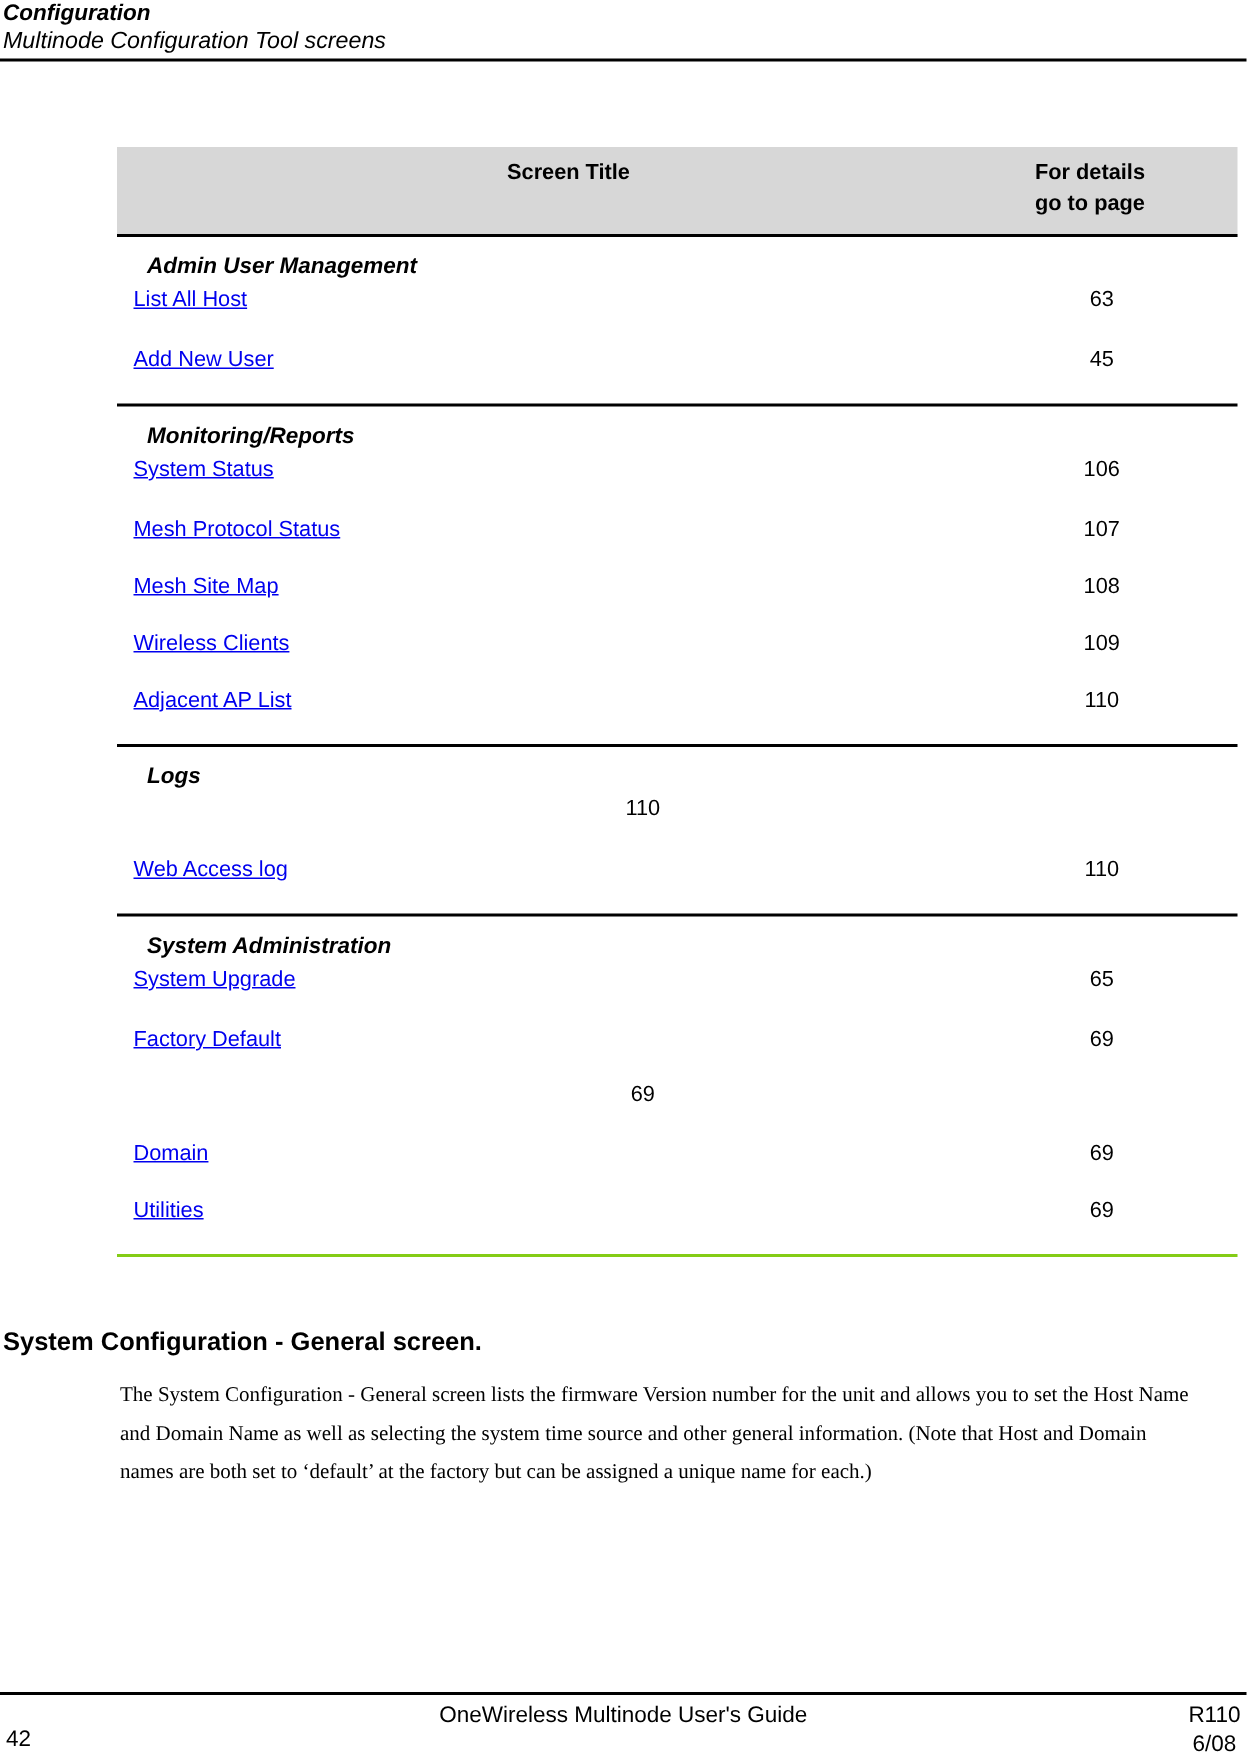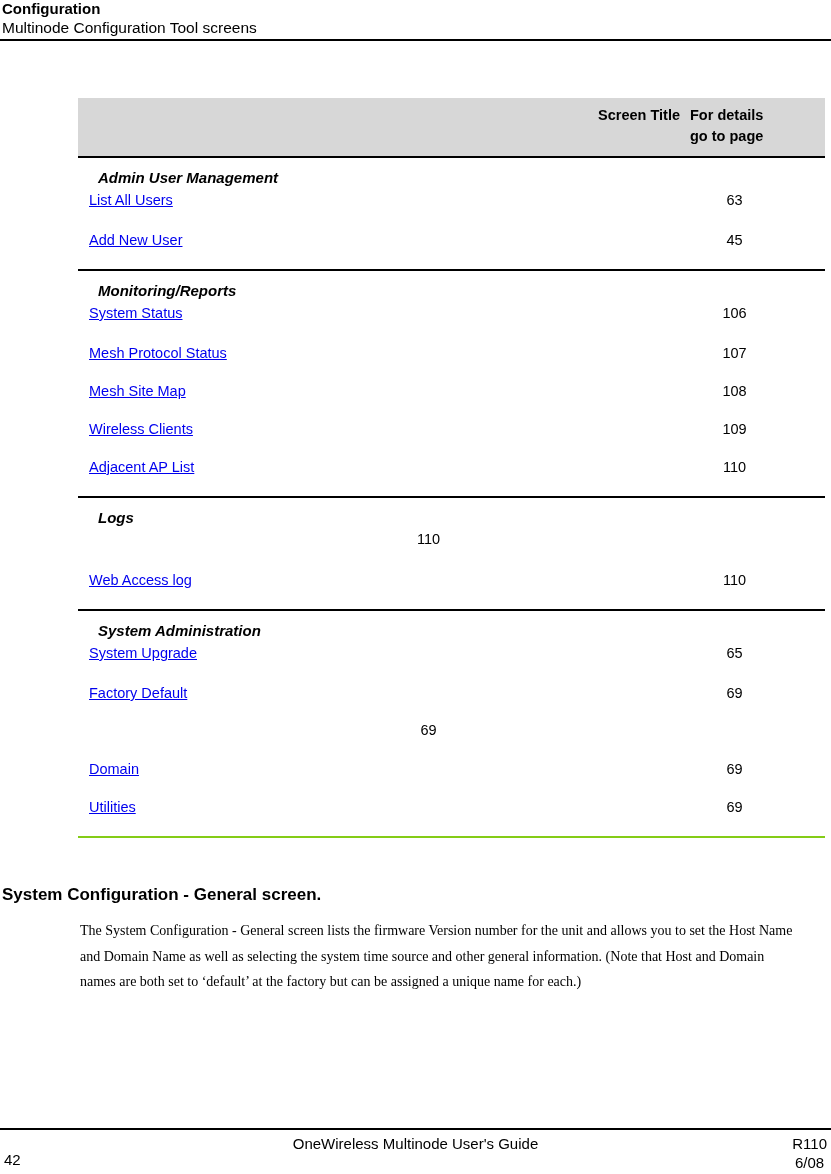--- a/index.html
+++ b/index.html
@@ -15,20 +15,21 @@
     color: #000000;
     overflow: hidden;
   }
 
   
   .page-header {
     position: absolute;
     left: 0;
     top: 0;
     width: 667px;
+    font-style: italic;
   }
   .page-header .hdr-line1 {
     font-family: "Liberation Sans", sans-serif;
     font-weight: bold;
     font-size: 15px;
     line-height: 18px;
     padding-left: 2px;
   }
   .page-header .hdr-line2 {
     font-family: "Liberation Sans", sans-serif;
@@ -52,21 +53,21 @@
   }
   .toc-head {
     background: #d7d7d7;
     display: flex;
     align-items: flex-start;
     padding: 7px 0 9px 0;
     border-bottom: 2px solid #000000;
   }
   .toc-head .col-title {
     flex: 0 0 612px;
-    text-align: right;
+    text-align: center;
     font-family: "Liberation Sans", sans-serif;
     font-weight: bold;
     font-size: 14.5px;
     line-height: 21px;
     padding-right: 10px;
     box-sizing: border-box;
   }
   .toc-head .col-page {
     flex: 1 1 auto;
     text-align: left;
@@ -201,21 +202,21 @@
     <div class="col-title">Screen Title</div>
     <div class="col-page">
       <div>For details</div>
       <div>go to page</div>
     </div>
   </div>
 
   <div class="toc-section">
     <div class="section-title">Admin User Management</div>
     <div class="toc-row first-row">
-      <div class="entry"><span class="link">List All Users</span></div>
+      <div class="entry"><span class="link">List All Host</span></div>
       <div class="pageno">63</div>
     </div>
     <div class="toc-row">
       <div class="entry"><span class="link">Add New User</span></div>
       <div class="pageno">45</div>
     </div>
   </div>
 
   <div class="toc-section">
     <div class="section-title">Monitoring/Reports</div>

